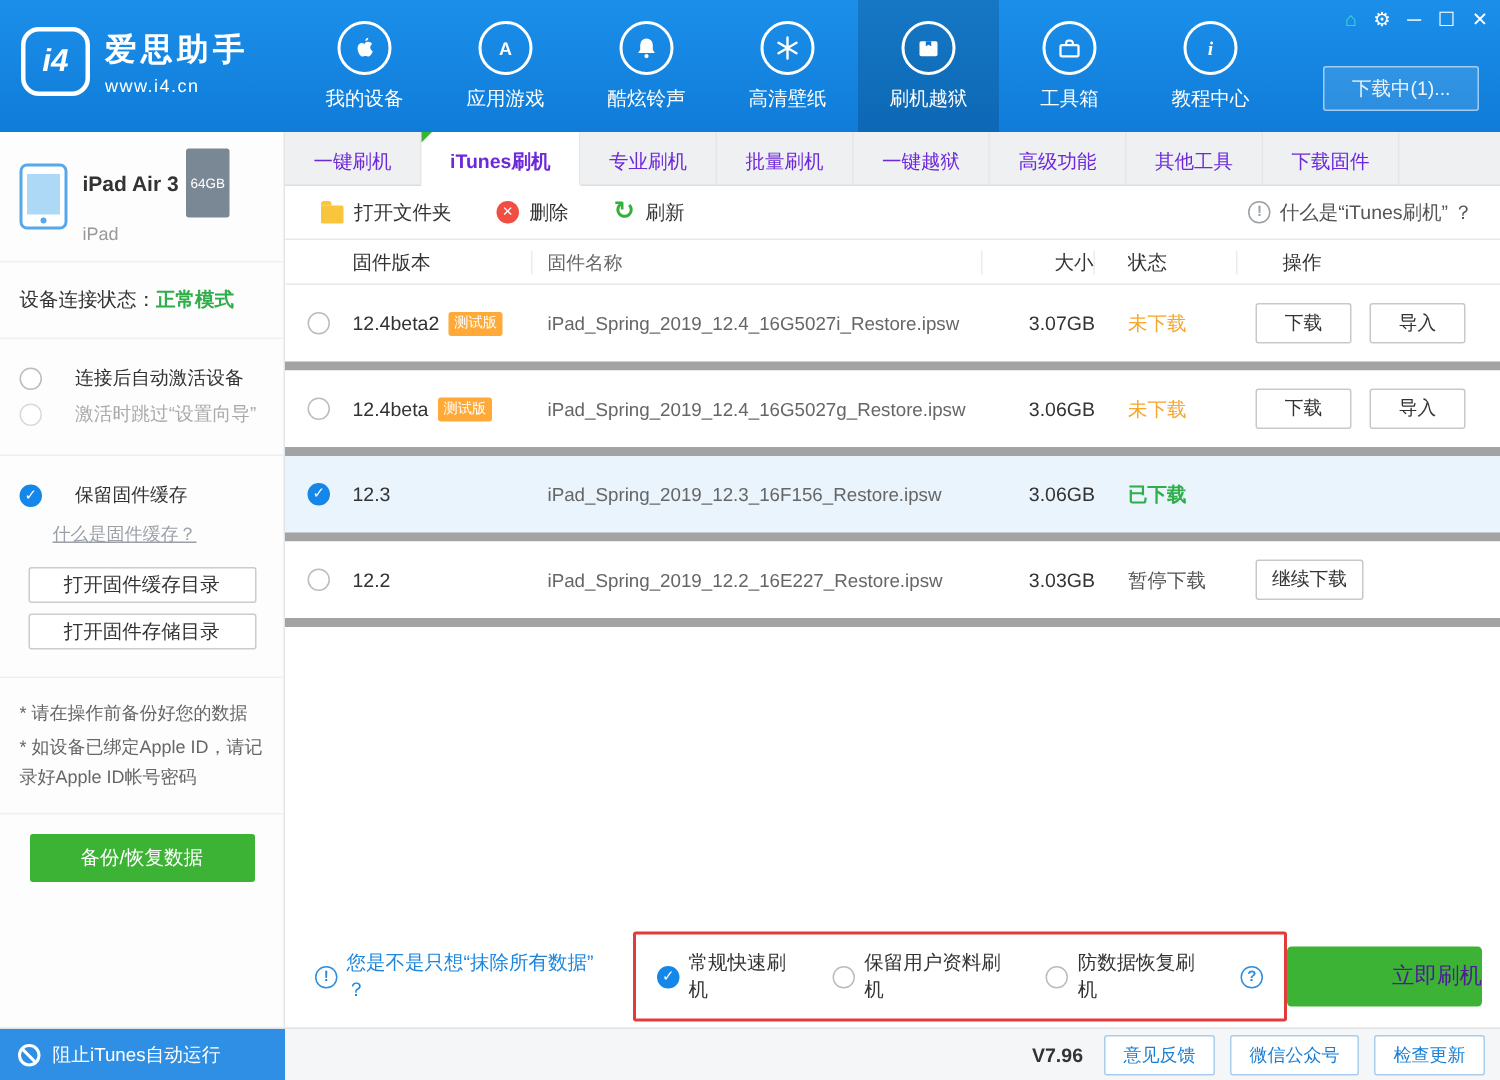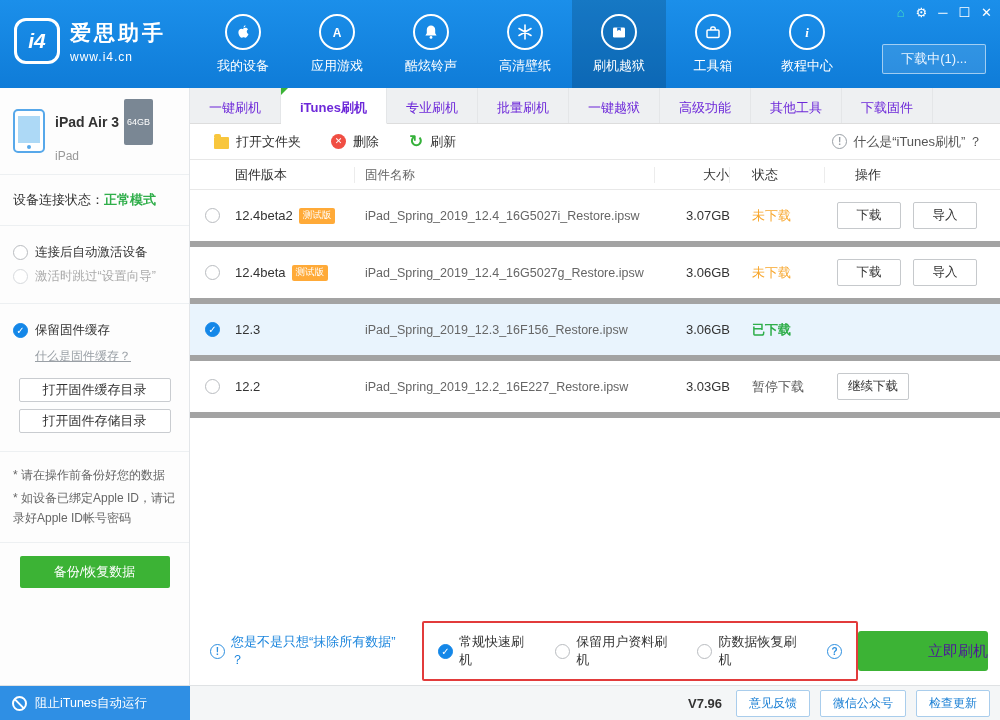--- a/index.html
+++ b/index.html
@@ -28,21 +28,21 @@
   .sb-sec{padding:11px 13px;border-bottom:1px solid #edf0f2}
   .dev{display:flex;gap:10px;align-items:center}
   .dev-ic{width:32px;height:44px;border:2px solid #57a8ea;border-radius:5px;background:#fff;position:relative}
   .dev-ic:before{content:"";position:absolute;left:3px;top:5px;right:3px;bottom:8px;background:#add9f6}
   .dev-ic:after{content:"";position:absolute;left:50%;bottom:2px;width:4px;height:4px;margin-left:-2px;border-radius:50%;background:#57a8ea}
   .dev-name{font-size:14px;font-weight:bold;color:#333}
   .dev-cap{display:inline-block;margin-left:5px;background:#7a8794;color:#fff;font-size:9px;padding:18px 3px;border-radius:2px;vertical-align:2px}
   .dev-type{color:#999;font-size:12px;margin-top:4px}
   .sb-status{padding:16px 13px}
   .st-green{color:#21a83c;font-weight:bold}
-  .opt-row{display:flex;align-items:center;gap:7px;margin:7px 0;font-size:12.5px;cursor:pointer}
+  .opt-row{display:flex;align-items:center;gap:22px;margin:7px 0;font-size:12.5px;cursor:pointer}
   .opt-row.dim{color:#aaa}
   .radio{width:15px;height:15px;border:1px solid #b9bcc0;border-radius:50%;background:#fff;flex:0 0 auto;display:flex;align-items:center;justify-content:center}
   .radio.dim{border-color:#d7dadd}
   .radio.on{background:#1487e8;border-color:#1487e8;color:#fff;font-size:10px}
   .cache-link{margin:2px 0 6px 22px;font-size:12px;color:#9aa0a6;text-decoration:underline;cursor:pointer;display:inline-block}
   .sb-btn{display:block;width:152px;margin:7px auto;padding:2px 0;background:#fff;border:1px solid #c9ccd0;border-radius:2px;font-size:13px;color:#333;text-align:center;cursor:pointer}
   .notes p{color:#666;font-size:12px;line-height:1.65;margin:3px 0}
   .backup-btn{display:block;width:150px;margin:13px auto;padding:7px 0;background:#3cb335;border:none;border-radius:2px;color:#fff;font-size:13px;text-align:center;cursor:pointer}
 
   

